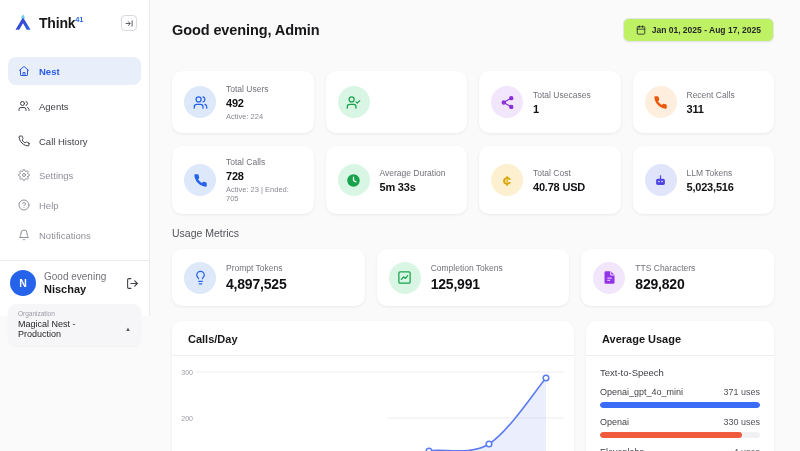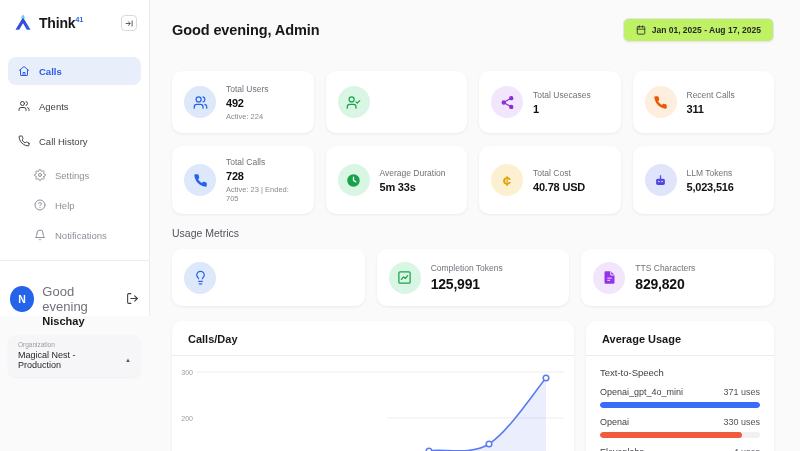--- a/index.html
+++ b/index.html
@@ -13,27 +13,27 @@
   .brand { font-size:14px; font-weight:700; letter-spacing:-.2px; }
   .brand sup { font-size:7.5px; font-weight:700; color:#2d6ae3; }
   .collapse-btn { margin-left:auto; width:16px; height:16px; border:1px solid #d9d9e0; border-radius:4px;
     display:flex; align-items:center; justify-content:center; color:#52525b; background:#fff; }
   .nav { padding:0 8px; margin-top:16px; }
   .nav-item { display:flex; align-items:center; gap:9px; padding:8px 10px; border-radius:8px;
     font-size:9.5px; color:#3f3f46; margin-bottom:7px; cursor:pointer; }
   .nav-item.active { background:#e9eefb; color:#2b5ce6; font-weight:700; }
   .nav-item svg { flex:0 0 auto; }
   .spacer { flex:1; }
-  .nav2 { padding:0 24px; }
+  .nav2 { padding:0 8px; }
   .nav2 .nav-item { color:#90909a; padding:7px 10px; margin-bottom:4px; }
   .side-divider { border-top:1px solid #ececf0; margin-top:8px; }
   .user-row { display:flex; align-items:center; gap:8px; padding:9px 10px 8px 10px; }
   .avatar { width:26px; height:26px; border-radius:50%; background:#2563eb; color:#fff;
     font-size:10.5px; font-weight:700; display:flex; align-items:center; justify-content:center; }
-  .greet { font-size:13px; color:#71717a;margin-top:14px; }
+  .greet { font-size:10px; color:#71717a; }
   .uname { font-size:11px; font-weight:700; color:#18181b; margin-top:1px; }
   .logout-btn { margin-left:auto; color:#3f3f46; background:none; border:none; display:flex; }
   .org-box { margin:0 8px 8px 8px; background:#f6f6f9; border-radius:8px; padding:6px 10px 7px 10px;
     box-shadow:0 1px 2px rgba(16,24,40,.04); cursor:pointer; }
   .org-label { font-size:6.5px; color:#9a9aa3; margin-bottom:2px; }
   .org-val-row { display:flex; align-items:center;gap:28px; }
   .org-val { font-size:9px; color:#27272a; }
   .org-caret { margin-left:auto; font-size:6px; color:#52525b; }
 
   
@@ -98,21 +98,21 @@
     </button>
   </div>
 
   <nav class="nav">
     <div class="nav-item active">
       <svg width="12" height="12" viewBox="0 0 24 24" fill="none" stroke="currentColor" stroke-width="2" stroke-linecap="round" stroke-linejoin="round">
         <path d="M3 10.5 12 3l9 7.5"></path>
           <path d="M5 9.5V20a1 1 0 0 0 1 1h12a1 1 0 0 0 1-1V9.5"></path>
           <path d="M10 21v-6h4v6"></path>
       </svg>
-      <span>Calls</span>
+      <span>Nest</span>
     </div>
     <div class="nav-item">
       <svg width="12" height="12" viewBox="0 0 24 24" fill="none" stroke="currentColor" stroke-width="2" stroke-linecap="round" stroke-linejoin="round">
         <circle cx="9" cy="7" r="4"></circle>
           <path d="M16 21v-2a4 4 0 0 0-4-4H6a4 4 0 0 0-4 4v2"></path>
           <path d="M22 21v-2a4 4 0 0 0-3-3.87"></path>
           <path d="M16 3.13a4 4 0 0 1 0 7.75"></path>
       </svg>
       <span>Agents</span>
     </div>
@@ -297,20 +297,24 @@
 
   <div class="section-title">Usage Metrics</div>
   <div class="usage-grid">
     <div class="card">
       <div class="icon-circle" style="background: rgb(221, 232, 251); color: rgb(37, 99, 235);">
         <svg width="15" height="15" viewBox="0 0 24 24" fill="none" stroke="currentColor" stroke-width="2" stroke-linecap="round" stroke-linejoin="round">
           <path d="M9 18h6"></path>
             <path d="M10 22h4"></path>
           <path d="M15.09 14c.18-.98.65-1.74 1.41-2.5A4.65 4.65 0 0 0 18 8 6 6 0 0 0 6 8c0 1 .23 2.23 1.5 3.5.76.76 1.23 1.52 1.41 2.5"></path>
         </svg>
+      </div>
+      <div>
+        <div class="card-label">Prompt Tokens</div>
+        <div class="card-value">4,897,525</div>
       </div>
     </div>
     <div class="card">
       <div class="icon-circle" style="background: rgb(217, 246, 228); color: rgb(23, 162, 75);">
         <svg width="15" height="15" viewBox="0 0 24 24" fill="none" stroke="currentColor" stroke-width="2" stroke-linecap="round" stroke-linejoin="round">
           <rect x="3" y="3" width="18" height="18" rx="2"></rect>
             <polyline points="7 15 10.5 11 13.5 13.5 17 9"></polyline>
         </svg>
       </div>
       <div>

